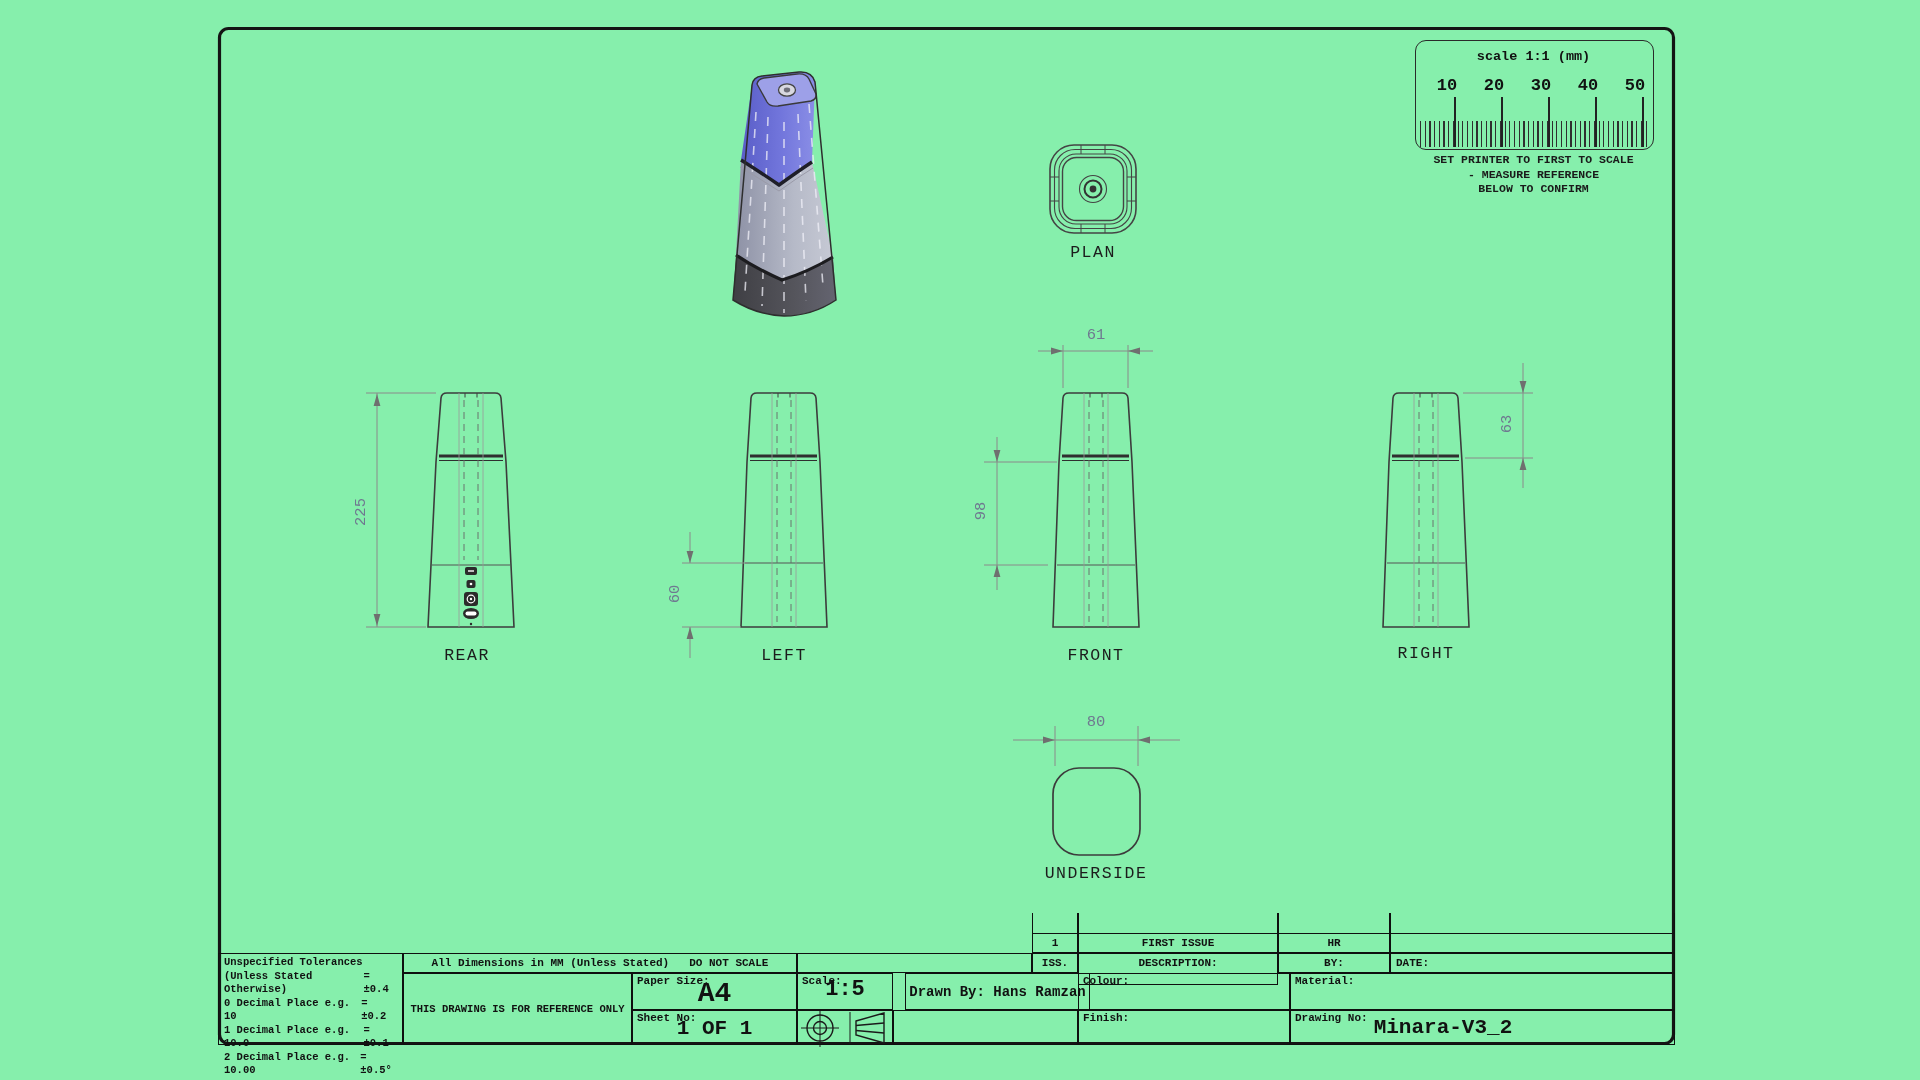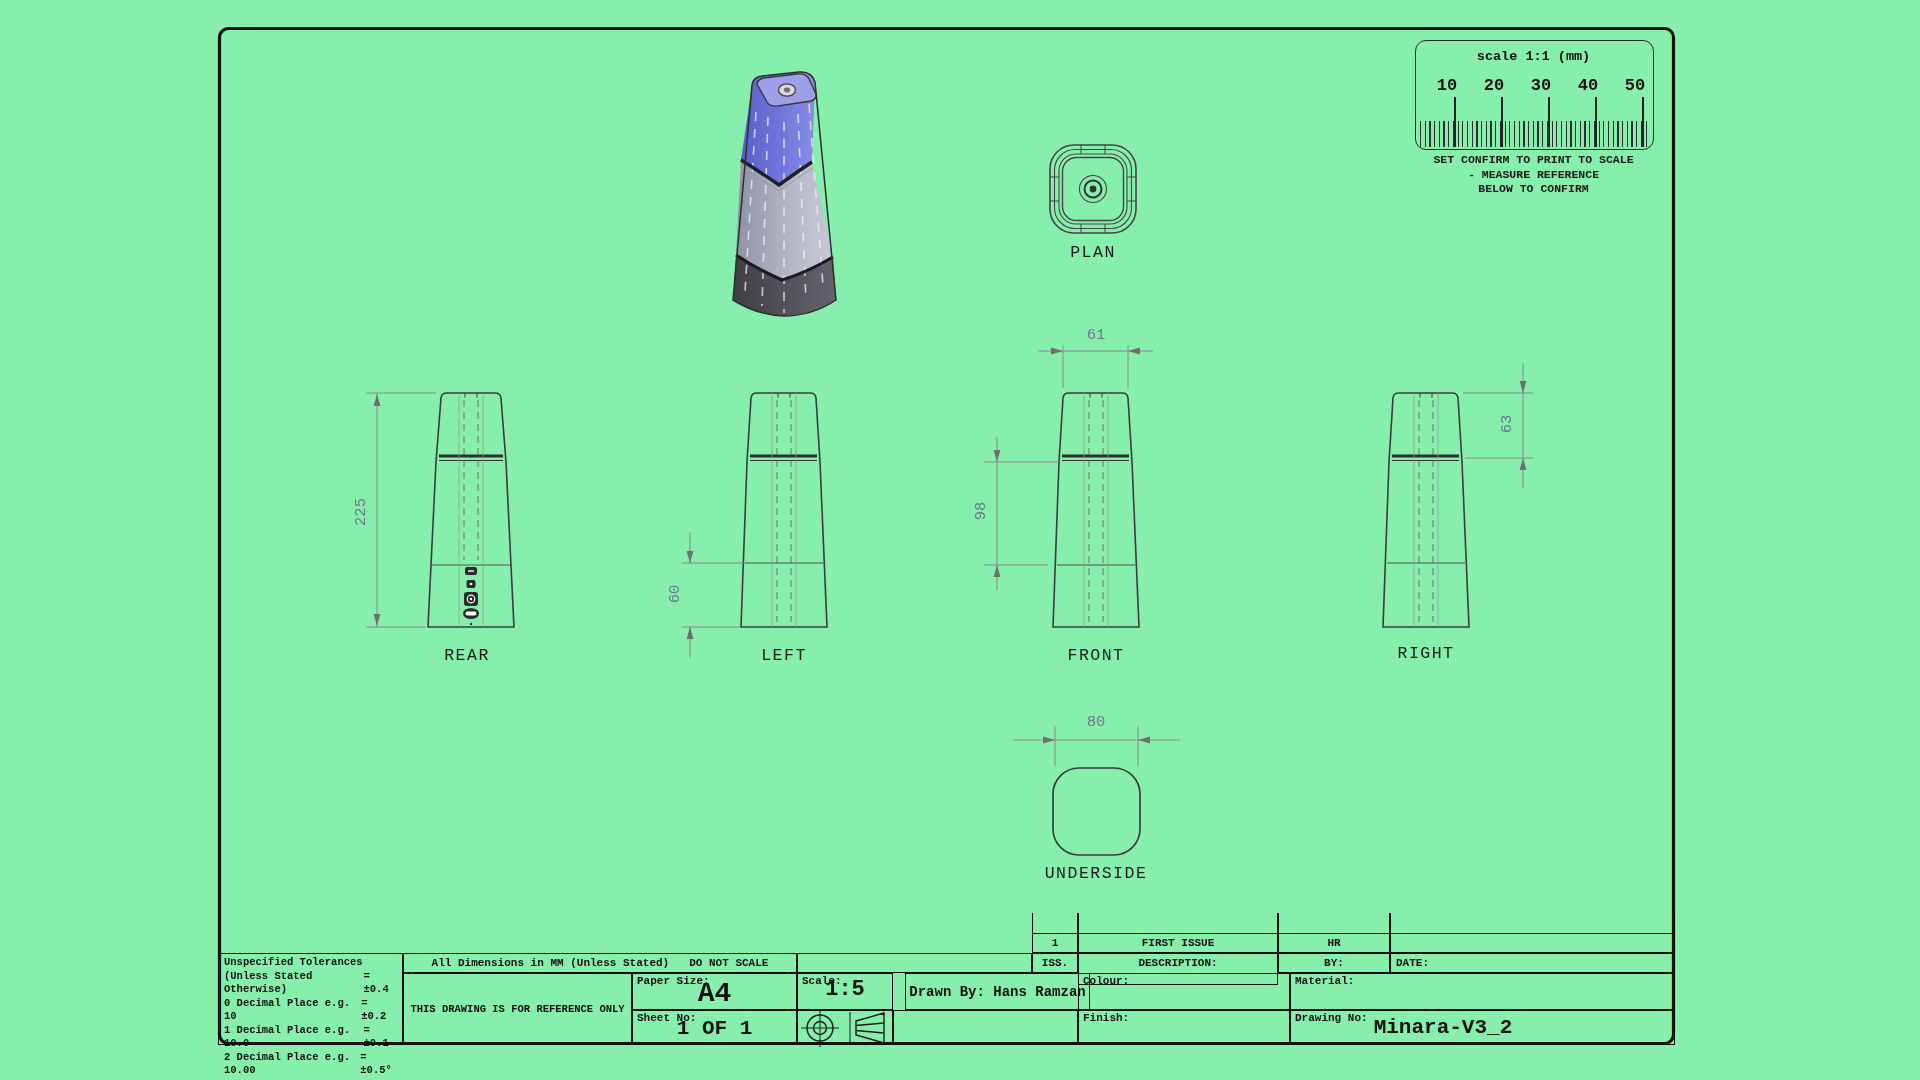--- a/index.html
+++ b/index.html
@@ -232,21 +232,21 @@
   <span class="ruler-num" style="left:1527px">30</span>
   <span class="ruler-num" style="left:1574px">40</span>
   <span class="ruler-num" style="left:1621px">50</span>
   <div class="ruler-longtick" style="left:1454px"></div>
   <div class="ruler-longtick" style="left:1501px"></div>
   <div class="ruler-longtick" style="left:1548px"></div>
   <div class="ruler-longtick" style="left:1595px"></div>
   <div class="ruler-longtick" style="left:1642px"></div>
   <div class="ruler-fineticks"></div>
   <div class="print-note">
-    <div>SET CONFIRM TO PRINT TO SCALE</div>
+    <div>SET PRINTER TO FIRST TO SCALE</div>
     <div>- MEASURE REFERENCE</div>
     <div>BELOW TO CONFIRM</div>
   </div>
 
   <div class="viewlabel" style="left:1023px;top:243px">PLAN</div>
   <div class="viewlabel" style="left:397px;top:646px">REAR</div>
   <div class="viewlabel" style="left:714px;top:646px">LEFT</div>
   <div class="viewlabel" style="left:1026px;top:646px">FRONT</div>
   <div class="viewlabel" style="left:1356px;top:644px">RIGHT</div>
   <div class="viewlabel" style="left:1026px;top:864px">UNDERSIDE</div>

